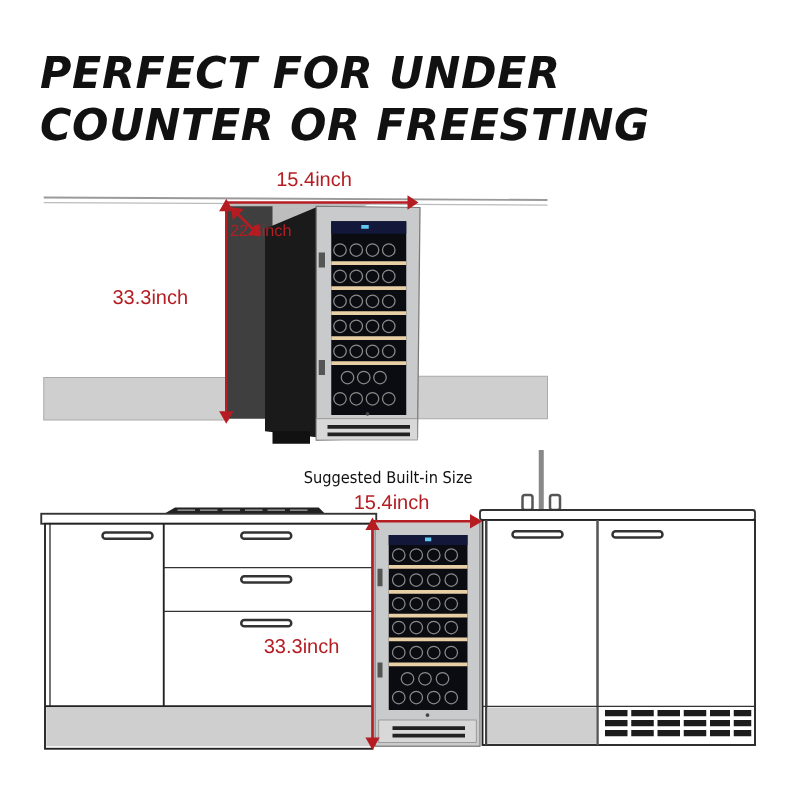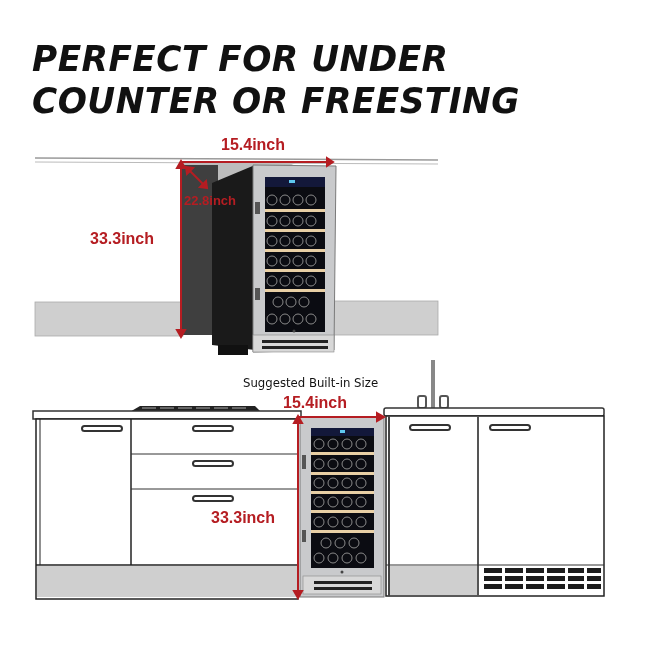--- a/index.html
+++ b/index.html
@@ -1,20 +1,20 @@
 <!DOCTYPE html>
 <html><head>
 <meta charset="utf-8">
 <style>
   html,body{margin:0;padding:0;background:#fff;}
   body{width:645px;height:645px;position:relative;overflow:hidden;font-family:"Liberation Sans",sans-serif;}
   .abs{position:absolute;}
   .headline{left:32px;font-family:"DejaVu Sans",sans-serif;font-weight:bold;font-style:italic;font-size:35px;color:#111;letter-spacing:0.5px;line-height:1;white-space:nowrap;transform:scaleX(0.98);transform-origin:left;}
   .red{color:#b51d22;}
-  .dim{font-weight:bold;font-family:"Liberation Sans",sans-serif;white-space:nowrap;}
+  .dim{font-weight:normal;font-family:"Liberation Sans",sans-serif;white-space:nowrap;}
   .caption{font-family:"DejaVu Sans",sans-serif;font-size:13px;color:#111;white-space:nowrap;transform:scaleX(0.9);transform-origin:left;}
   svg{position:absolute;left:0;top:0;}
 </style>
 </head>
 <body>
 
 <div class="abs headline" style="top:42px;">PERFECT FOR UNDER</div>
 <div class="abs headline" style="top:84px;">COUNTER OR FREESTING</div>
 
 <svg width="645" height="645" viewBox="0 0 645 645">
@@ -89,21 +89,21 @@
     <line x1="181" y1="162" x2="181" y2="334"></line>
     <polygon points="177,330 181,337 185,330"></polygon>
     <polygon points="177,168 181,161 185,168"></polygon>
     <line x1="186" y1="167" x2="205" y2="186"></line>
     <polygon points="186,167 193,168 187,174"></polygon>
     <polygon points="207,188 200,187 206,181"></polygon>
   </g>
 </svg>
 
 <div class="abs dim red" style="left:221px;top:136px;font-size:16px;">15.4inch</div>
-<div class="abs dim red" style="left:184px;top:193px;font-size:13px;">22.8inch</div>
+<div class="abs dim red" style="left:184px;top:177px;font-size:13px;">22.8inch</div>
 <div class="abs dim red" style="left:90px;top:230px;font-size:16px;">33.3inch</div>
 
 <div class="abs caption" style="left:243px;top:375px;">Suggested Built-in Size</div>
 
 <svg width="645" height="645" viewBox="0 0 645 645">
 
   <g stroke="#555" fill="#fff">
     <rect x="431" y="360" width="4" height="48" fill="#888" stroke="none"></rect>
     <rect x="418" y="396" width="8" height="12" rx="2" stroke-width="2"></rect>
     <rect x="440" y="396" width="8" height="12" rx="2" stroke-width="2"></rect>

